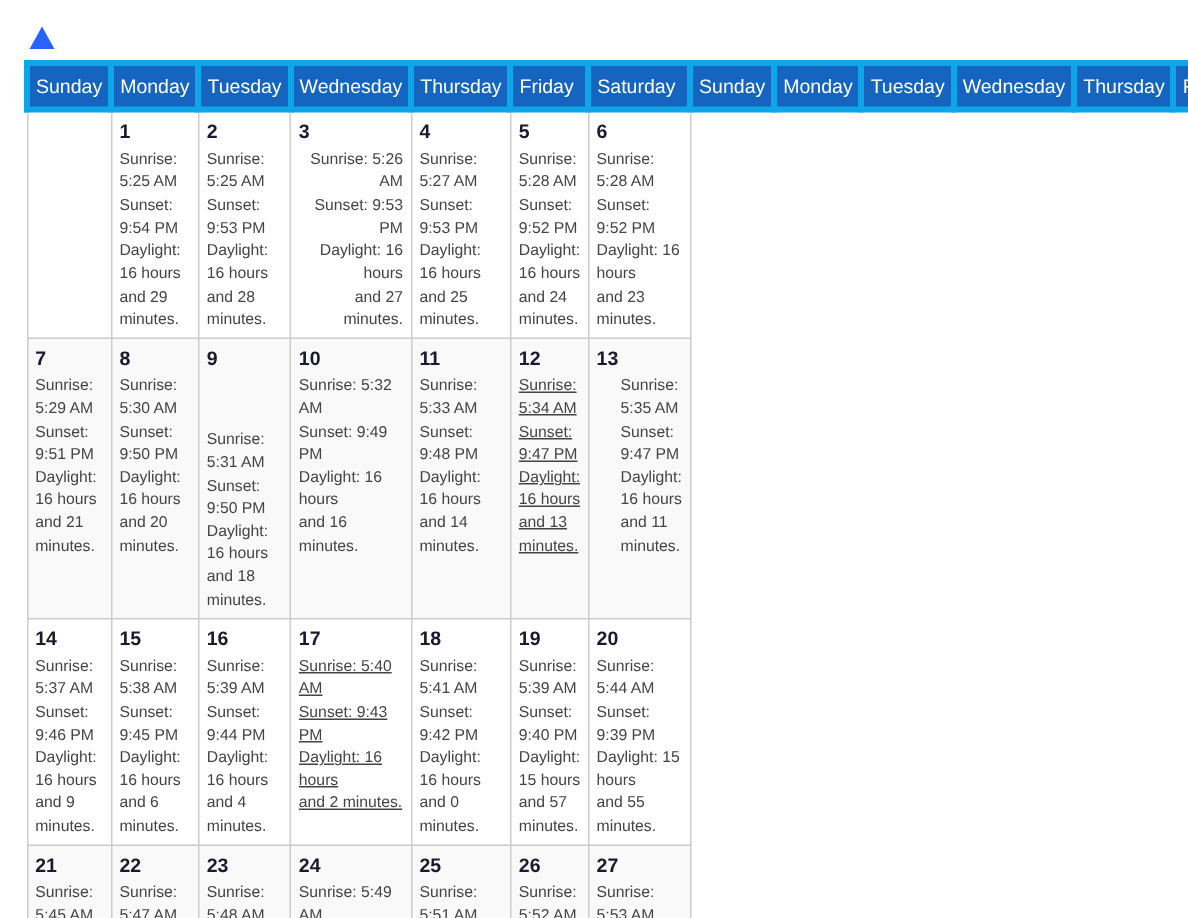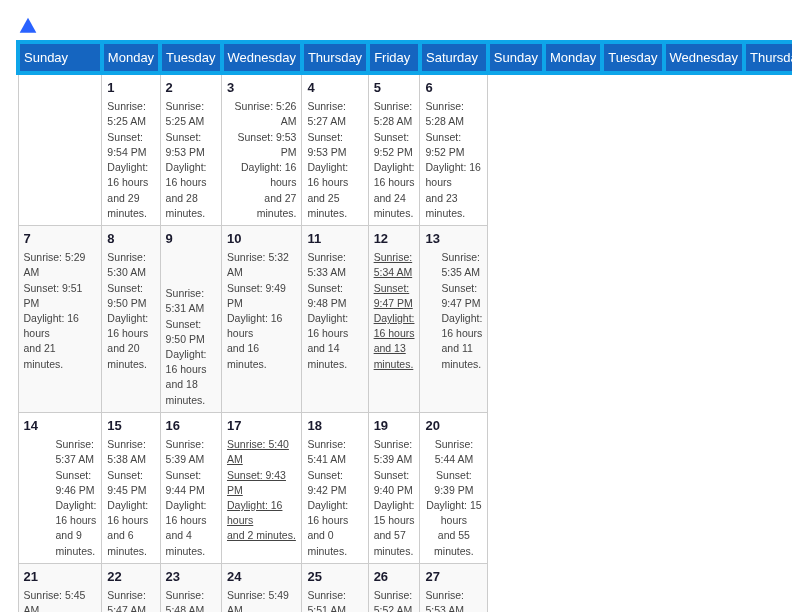--- a/index.html
+++ b/index.html
@@ -227,21 +227,21 @@
           <span class="day-number">13</span>
           <div class="day-info" style="white-space: pre-line; margin-left: 16px;">Sunrise: 5:35 AM
 Sunset: 9:47 PM
 Daylight: 16 hours
 and 11 minutes.</div>
         </td>
       </tr>
       <tr>
         <td>
           <span class="day-number">14</span>
-          <div class="day-info" style="white-space: pre-line; margin-left: 32px;">Sunrise: 5:37 AM
+          <div class="day-info" style="white-space: pre-line;">Sunrise: 5:37 AM
 Sunset: 9:46 PM
 Daylight: 16 hours
 and 9 minutes.</div>
         </td>
         <td>
           <span class="day-number">15</span>
           <div class="day-info" style="white-space: pre-line;">Sunrise: 5:38 AM
 Sunset: 9:45 PM
 Daylight: 16 hours
 and 6 minutes.</div>
@@ -269,21 +269,21 @@
         </td>
         <td>
           <span class="day-number">19</span>
           <div class="day-info" style="white-space: pre-line;">Sunrise: 5:39 AM
 Sunset: 9:40 PM
 Daylight: 15 hours
 and 57 minutes.</div>
         </td>
         <td>
           <span class="day-number">20</span>
-          <div class="day-info" style="white-space: pre-line; text-align: center;">Sunrise: 5:44 AM
+          <div class="day-info" style="white-space: pre-line;">Sunrise: 5:44 AM
 Sunset: 9:39 PM
 Daylight: 15 hours
 and 55 minutes.</div>
         </td>
       </tr>
       <tr>
         <td>
           <span class="day-number">21</span>
           <div class="day-info" style="white-space: pre-line;">Sunrise: 5:45 AM
 Sunset: 9:38 PM

